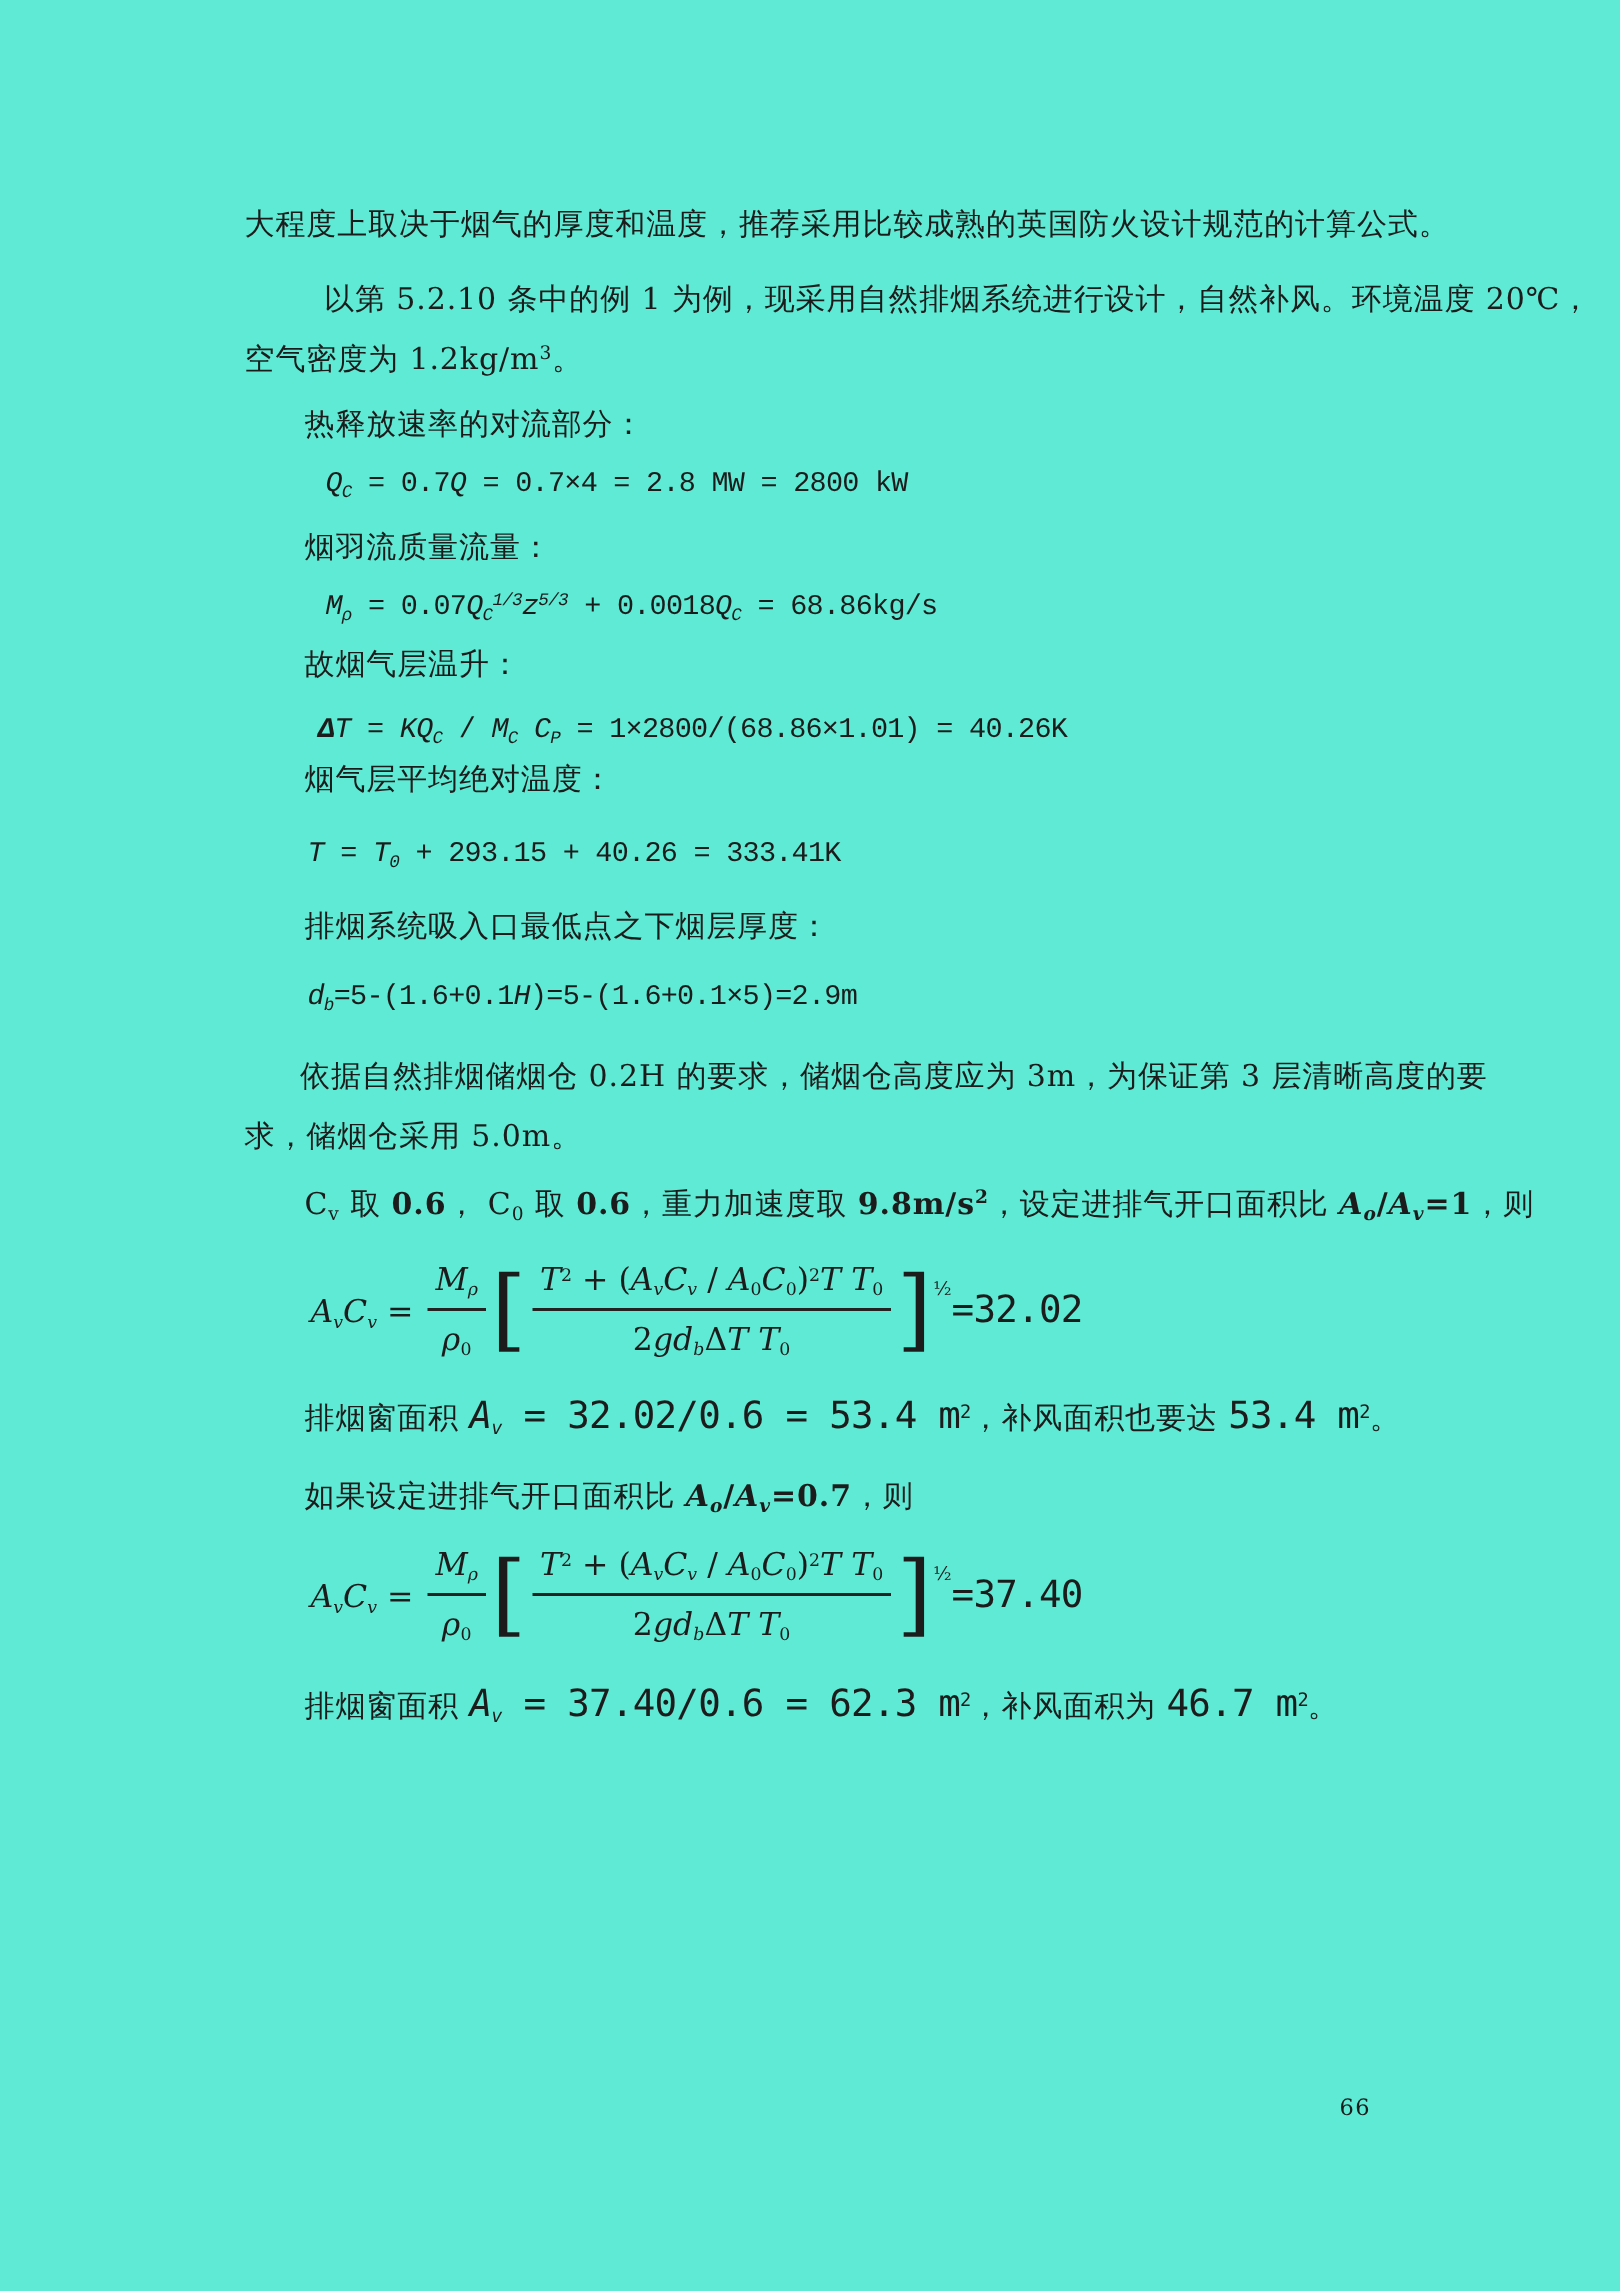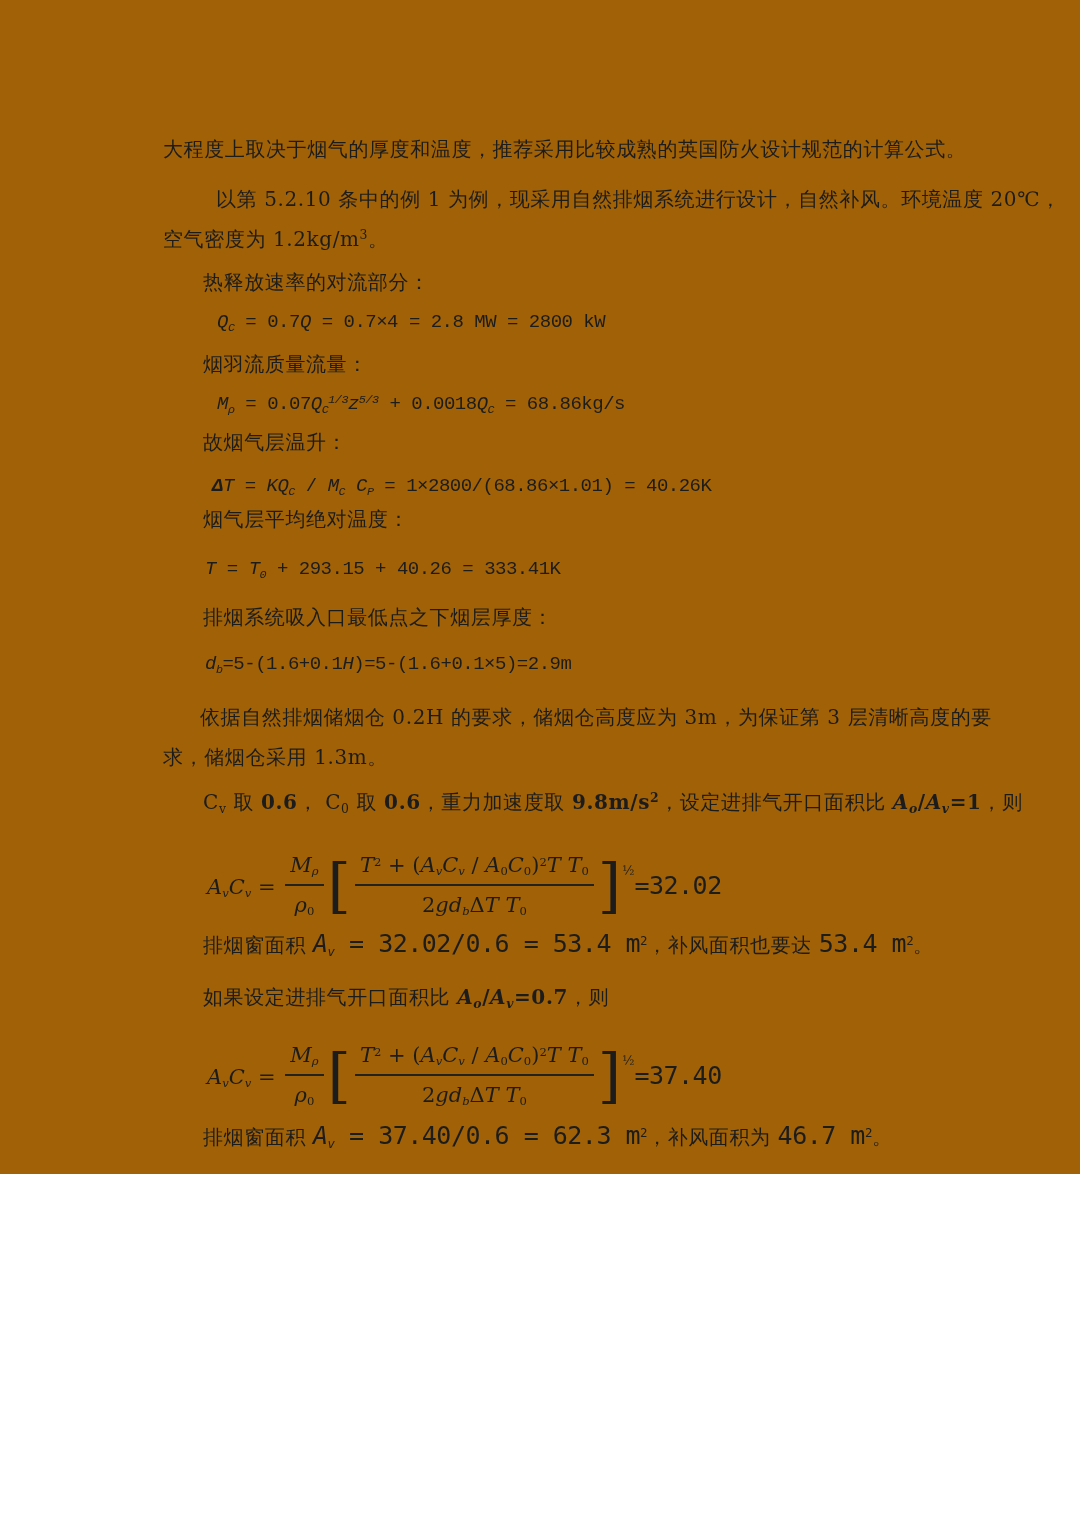--- a/index.html
+++ b/index.html
@@ -1,20 +1,20 @@
 <!DOCTYPE html>
 <html><head>
 <meta charset="utf-8">
 <style>
   html, body { margin: 0; padding: 0; background: #ffffff; }
   .page {
     position: relative;
     width: 1080px;
-    height: 1174px;
-    background: #a16207;
+    height: 1527px;
+    background: #5eead4;
     font-family: "DejaVu Serif", "Liberation Serif", serif;
     color: #1c1c1c;
     overflow: hidden;
   }
   .ln { position: absolute; white-space: nowrap; line-height: 28px; }
   .cjk { font-size: 20px; letter-spacing: 0.6px; }
   .fline {
     font-family: Liberation Mono, monospace;
     font-size: 19px;
     letter-spacing: -0.5px;
@@ -26,21 +26,21 @@
   .ln sub, .ln sup { font-size: 62%; line-height: 0; vertical-align: baseline; position: relative; }
   .ln sub { top: 0.3em; }
   .ln sup { top: -0.55em; }
   .math sub, .math sup { font-size: 55%; }
   .math sup.hi { top: -1.45em; font-size: 60%; }
   .frac {
     display: inline-flex;
     flex-direction: column;
     align-items: center;
     vertical-align: middle;
-    margin: 16px 3px;
+    margin: 4px 3px;
     transform: translateY(-3px);
   }
   .frac .fnum { padding: 0 5px 5px; border-bottom: 2px solid #222222; }
   .frac .fden { padding-top: 5px; }
   .bigbr {
     display: inline-block;
     font-size: 285%;
     font-weight: 400;
     line-height: 0;
     vertical-align: middle;
@@ -69,21 +69,21 @@
   <div class="ln cjk" style="top:428px;left:203px">故烟气层温升：</div>
   <div class="ln fline" style="top:472px;left:212px"><span class="it bd">Δ</span><span class="it">T</span> = <span class="it">KQ</span><sub class="it">C</sub> / <span class="it">M</span><sub class="it">C</sub> <span class="it">C</span><sub class="it">P</sub> = 1×2800/(68.86×1.01) = 40.26K</div>
 
   <div class="ln cjk" style="top:505px;left:203px">烟气层平均绝对温度：</div>
   <div class="ln fline" style="top:555px;left:205px"><span class="it">T</span> = <span class="it">T</span><sub class="it">0</sub> + 293.15 + 40.26 = 333.41K</div>
 
   <div class="ln cjk" style="top:603px;left:203px">排烟系统吸入口最低点之下烟层厚度：</div>
   <div class="ln fline" style="top:650px;left:205px"><span class="it">d</span><sub class="it">b</sub>=5-(1.6+0.1<span class="it">H</span>)=5-(1.6+0.1×5)=2.9m</div>
 
   <div class="ln cjk" style="top:703px;left:200px">依据自然排烟储烟仓 0.2H 的要求，储烟仓高度应为 3m，为保证第 3 层清晰高度的要</div>
-  <div class="ln cjk" style="top:743px;left:163px">求，储烟仓采用 1.3m。</div>
+  <div class="ln cjk" style="top:743px;left:163px">求，储烟仓采用 5.0m。</div>
 
   <div class="ln cjk" style="top:788px;left:203px">C<sub>v</sub> 取 <span class="bd">0.6</span>， C<sub>0</sub> 取 <span class="bd">0.6</span>，重力加速度取 <span class="bd">9.8m/s</span><sup class="bd">2</sup>，设定进排气开口面积比 <span class="it bd">A</span><sub class="it bd">o</sub><span class="bd">/</span><span class="it bd">A</span><sub class="it bd">v</sub><span class="bd">=1</span>，则</div>
 
   <div class="ln math" style="top:838px;left:207px"><span class="it">A</span><sub class="it">v</sub><span class="it">C</span><sub class="it">v</sub> = <span class="frac">
         <span class="fnum"><span class="it">M</span><sub class="it">ρ</sub></span>
         <span class="fden"><span class="it">ρ</span><sub>0</sub></span>
       </span><span class="bigbr">[</span><span class="frac">
         <span class="fnum"><span class="it">T</span><sup>2</sup> + (<span class="it">A</span><sub class="it">v</sub><span class="it">C</span><sub class="it">v</sub> / <span class="it">A</span><sub>0</sub><span class="it">C</span><sub>0</sub>)<sup>2</sup><span class="it">T</span> <span class="it">T</span><sub>0</sub></span>
         <span class="fden">2<span class="it">g</span><span class="it">d</span><sub class="it">b</sub>Δ<span class="it">T</span> <span class="it">T</span><sub>0</sub></span>
       </span><span class="bigbr">]</span><sup class="hi">½</sup><span class="mono">=32.02</span></div>

